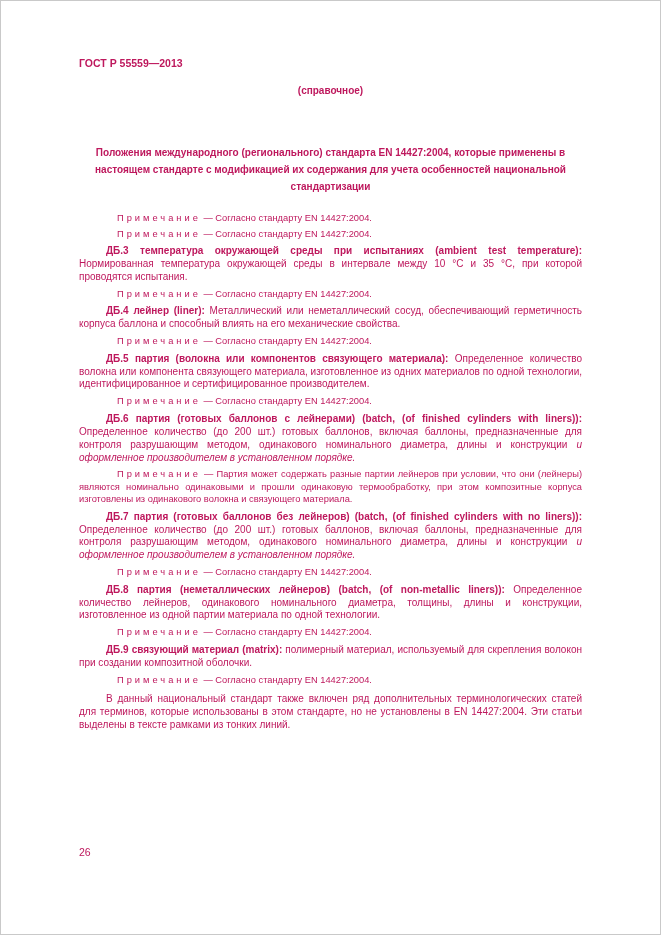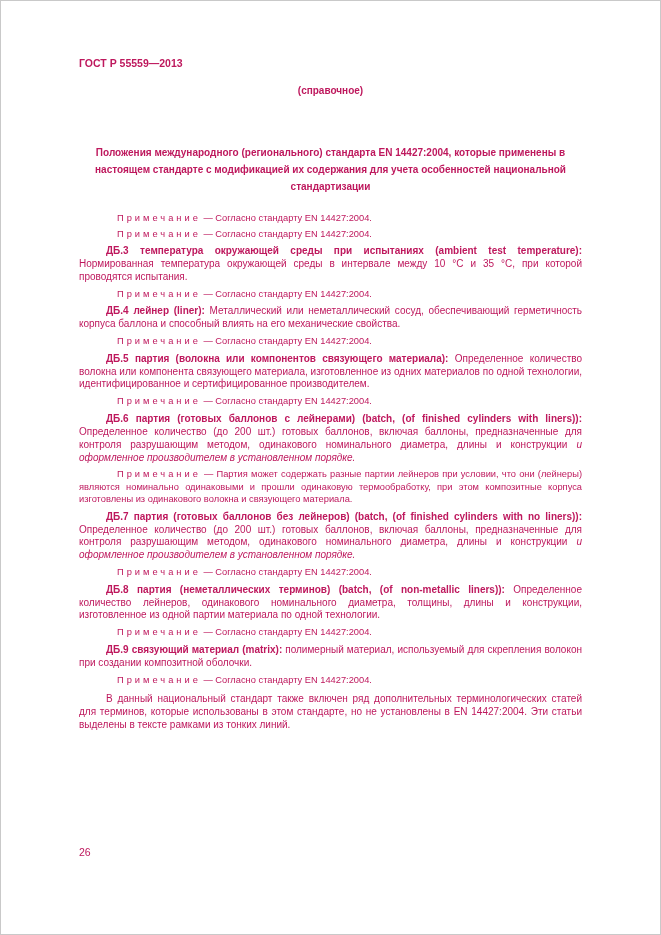--- a/index.html
+++ b/index.html
@@ -107,21 +107,21 @@
       <p class="para"><b><span>ДБ.6</span> <span>партия (готовых баллонов с лейнерами) (batch, (of finished cylinders with liners)):</span></b> <span>Определенное количество (до 200 шт.) готовых баллонов, включая баллоны, предназначенные для контроля разрушающим методом, одинакового номинального диаметра, длины и конструкции</span> <i>и оформленное производителем в установленном порядке.</i></p>
       <p class="note"><span class="note-label">Примечание</span> <span>— Партия может содержать разные партии лейнеров при условии, что они (лейнеры) являются номинально одинаковыми и прошли одинаковую термообработку, при этом композитные корпуса изготовлены из одинакового волокна и связующего материала.</span></p>
     </div>
 
     <div>
       <p class="para"><b><span>ДБ.7</span> <span>партия (готовых баллонов без лейнеров) (batch, (of finished cylinders with no liners)):</span></b> <span>Определенное количество (до 200 шт.) готовых баллонов, включая баллоны, предназначенные для контроля разрушающим методом, одинакового номинального диаметра, длины и конструкции</span> <i>и оформленное производителем в установленном порядке.</i></p>
       <p class="note"><span class="note-label">Примечание</span> <span>— Согласно стандарту EN 14427:2004.</span></p>
     </div>
 
     <div>
-      <p class="para"><b><span>ДБ.8</span> <span>партия (неметаллических терминов) (batch, (of non-metallic liners)):</span></b> <span>Определенное количество лейнеров, одинакового номинального диаметра, толщины, длины и конструкции, изготовленное из одной партии материала по одной технологии.</span> <i></i></p>
+      <p class="para"><b><span>ДБ.8</span> <span>партия (неметаллических лейнеров) (batch, (of non-metallic liners)):</span></b> <span>Определенное количество лейнеров, одинакового номинального диаметра, толщины, длины и конструкции, изготовленное из одной партии материала по одной технологии.</span> <i></i></p>
       <p class="note"><span class="note-label">Примечание</span> <span>— Согласно стандарту EN 14427:2004.</span></p>
     </div>
 
     <div>
       <p class="para"><b><span>ДБ.9</span> <span>связующий материал (matrix):</span></b> <span>полимерный материал, используемый для скрепления волокон при создании композитной оболочки.</span> <i></i></p>
       <p class="note"><span class="note-label">Примечание</span> <span>— Согласно стандарту EN 14427:2004.</span></p>
     </div>
 
     <p class="para closing">В данный национальный стандарт также включен ряд дополнительных терминологических статей для терминов, которые использованы в этом стандарте, но не установлены в EN 14427:2004. Эти статьи выделены в тексте рамками из тонких линий.</p>
 

